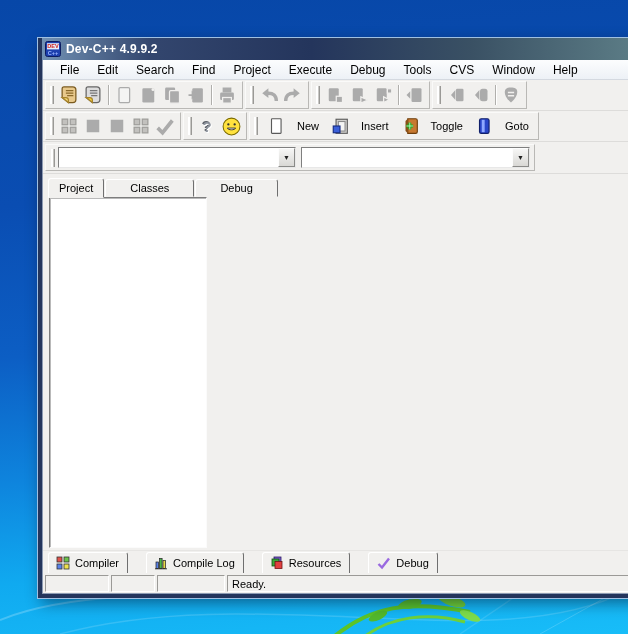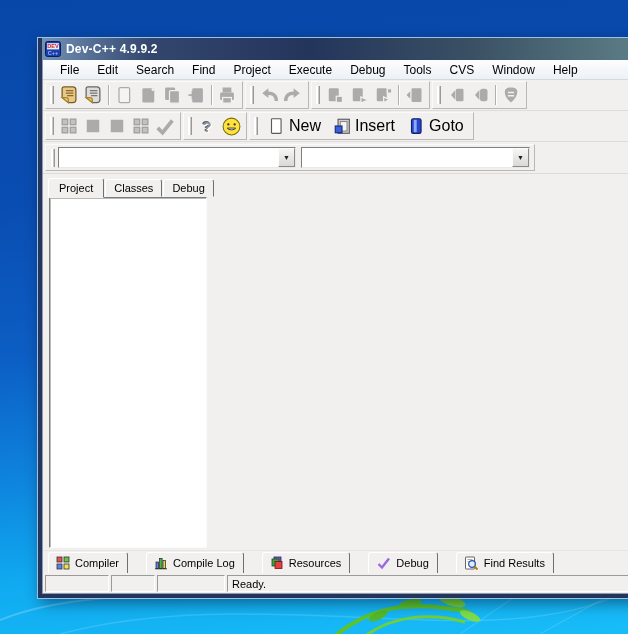--- a/index.html
+++ b/index.html
@@ -36,34 +36,34 @@
   }
   .menu-item { padding:20px 9px; cursor:default; }
 
   
   .toolbar-row { display:flex; align-items:center; background:#f1f0ee; border-bottom:1px solid #dddcda; padding:1px 2px; }
   .band { display:flex; align-items:center; border:1px solid; border-color:#fafaf9 #b9b8b5 #b9b8b5 #fafaf9; padding:1px 3px; margin-right:2px; background:#f1f0ee; }
   .grip { width:4px; height:18px; margin:0 3px 0 1px;
     border-left:2px solid #ffffff; box-shadow:-1px 0 0 #9a9996 inset; background:#c9c8c5; }
   .tb-btn { width:24px; height:24px; display:flex; align-items:center; justify-content:center; border:1px solid transparent; }
   .tb-sep { width:1px; height:20px; background:#b0afac; box-shadow:1px 0 0 #ffffff; margin:0 3px; }
-  .tb-label-btn { display:flex; align-items:center; gap:4px; height:24px; padding:0 6px; font-size:16px; }
+  .tb-label-btn { display:flex; align-items:center; gap:12px; height:24px; padding:0 6px; font-size:11px; }
   .qmark { font-size:15px; font-weight:bold; color:#8f959e; text-shadow:1px 1px 0 #ffffff, -1px -1px 0 #5c6068; }
 
   
   .combo { display:flex; height:21px; background:#fff; border:1px solid; border-color:#7f7f7f #e8e8e8 #e8e8e8 #7f7f7f; }
   .combo-value { flex:1; padding:3px 4px; font-size:11px; }
   .combo-btn { width:17px; background:linear-gradient(#f6f6f5,#d9d8d5); border:1px solid; border-color:#fdfdfd #8a8a88 #8a8a88 #fdfdfd; display:flex; align-items:center; justify-content:center; font-size:7px; color:#222; }
   .combo1 { width:238px; margin-right:5px; }
   .combo2 { width:229px; }
 
   
   .client { flex:1; position:relative; background:#f1f0ee; }
   .left-tabs { position:absolute; left:5px; top:3px; display:flex; align-items:flex-end; height:20px; }
-  .tab { background:#f1f0ee; border:1px solid; border-color:#ffffff #6f6f6f #f1f0ee #ffffff; border-radius:3px 3px 0 0; padding:2px 8px 2px; margin-right:1px; font-size:11px; position:relative; }
+  .tab { background:#f1f0ee; border:1px solid; border-color:#ffffff #6f6f6f #f1f0ee #ffffff; border-radius:3px 3px 0 0; padding:2px 24px 2px; margin-right:1px; font-size:11px; position:relative; }
   .tab.active { padding:3px 10px 3px; z-index:2; margin-bottom:-1px; }
   .tree-panel { position:absolute; left:6px; top:23px; width:158px; bottom:2px; background:#fff;
     border:1px solid; border-color:#7d7d7d #fbfbfb #fbfbfb #7d7d7d; box-shadow:inset 1px 1px 0 #b9b9b9; }
 
   
   .bottom-tabs { height:23px; display:flex; align-items:flex-start; padding:1px 0 0 5px; background:#f1f0ee; border-top:1px solid #e6e5e3; }
   .btab { display:flex; align-items:center; gap:5px; padding:3px 8px 3px 7px; font-size:11px;
     border:1px solid; border-color:#ffffff #6f6f6f #6f6f6f #ffffff; border-radius:3px 3px 0 0; margin-right:18px; background:#f1f0ee; }
 
   
@@ -305,20 +305,35 @@
         <div class="tb-label-btn">
           <svg width="18" height="18" viewBox="0 0 16 16">
             <rect x="4.5" y="2" width="10" height="12.5" fill="#d6d5d2" stroke="#5a5a5a"></rect>
             <rect x="6.5" y="4" width="6" height="8.5" fill="#f5f5f4" stroke="#8a8a8a"></rect>
             <rect x="2" y="8" width="6" height="6" fill="#3a5fd9" stroke="#162b82"></rect>
           </svg>
           <span>Insert</span>
         </div>
         <div class="tb-label-btn">
           <svg width="18" height="18" viewBox="0 0 16 16">
+            <path d="M6 1.5h7a1.5 1.5 0 0 1 1.5 1.5v10a1.5 1.5 0 0 1-1.5 1.5H6z" fill="#c8792f" stroke="#6e3f0c"></path>
+            <path d="M6 1.5v13l-2-2v-9z" fill="#8a4f16"></path>
+            <g stroke="#1ea81e" stroke-width="2.6">
+                <path d="M4.8 8h6"></path>
+                <path d="M7.8 5v6"></path>
+              </g>
+            <g stroke="#bff0bf" stroke-width="0.8">
+                <path d="M4.8 8h6"></path>
+                <path d="M7.8 5v6"></path>
+              </g>
+          </svg>
+          <span>Toggle</span>
+        </div>
+        <div class="tb-label-btn">
+          <svg width="18" height="18" viewBox="0 0 16 16">
             <rect x="4" y="1.5" width="8.5" height="13" rx="1.5" fill="#2a46c8" stroke="#101f6a"></rect>
             <rect x="6" y="2.5" width="2.6" height="11" fill="#8fa8ff"></rect>
           </svg>
           <span>Goto</span>
         </div>
       </div>
     </div>
 
     <div class="toolbar-row" style="padding:2px 2px;">
       <div class="band" style="padding:2px 4px;">
@@ -373,29 +388,20 @@
           <rect x="5" y="5.5" width="7" height="7" fill="#e04040" stroke="#701414" stroke-width="0.8"></rect>
         </svg>
         <span>Resources</span>
       </div>
       <div class="btab">
         <svg width="15" height="14" viewBox="0 0 15 14">
           <path d="M2.5 8 6 11.5 13 2.5" stroke="#9a6ae0" stroke-width="2.4" fill="none"></path>
         </svg>
         <span>Debug</span>
       </div>
-      <div class="btab">
-        <svg width="15" height="14" viewBox="0 0 15 14">
-          <rect x="1.5" y="1" width="9" height="12" rx="0.5" fill="#fff" stroke="#555" stroke-width="0.9"></rect>
-          <path d="M3.5 3.5h5M3.5 5.5h5" stroke="#999" stroke-width="0.8"></path>
-          <circle cx="8" cy="8" r="3.4" fill="#d8e8ff" fill-opacity="0.8" stroke="#2a52a8" stroke-width="1.2"></circle>
-          <path d="M10.5 10.5 13.5 13.5" stroke="#b08000" stroke-width="2"></path>
-        </svg>
-        <span>Find Results</span>
-      </div>
     </div>
 
     <div class="statusbar">
       <div class="status-panel sp-0"></div>
       <div class="status-panel sp-1"></div>
       <div class="status-panel sp-2"></div>
       <div class="status-panel sp-msg">Ready.</div>
     </div>
 
   </div>

